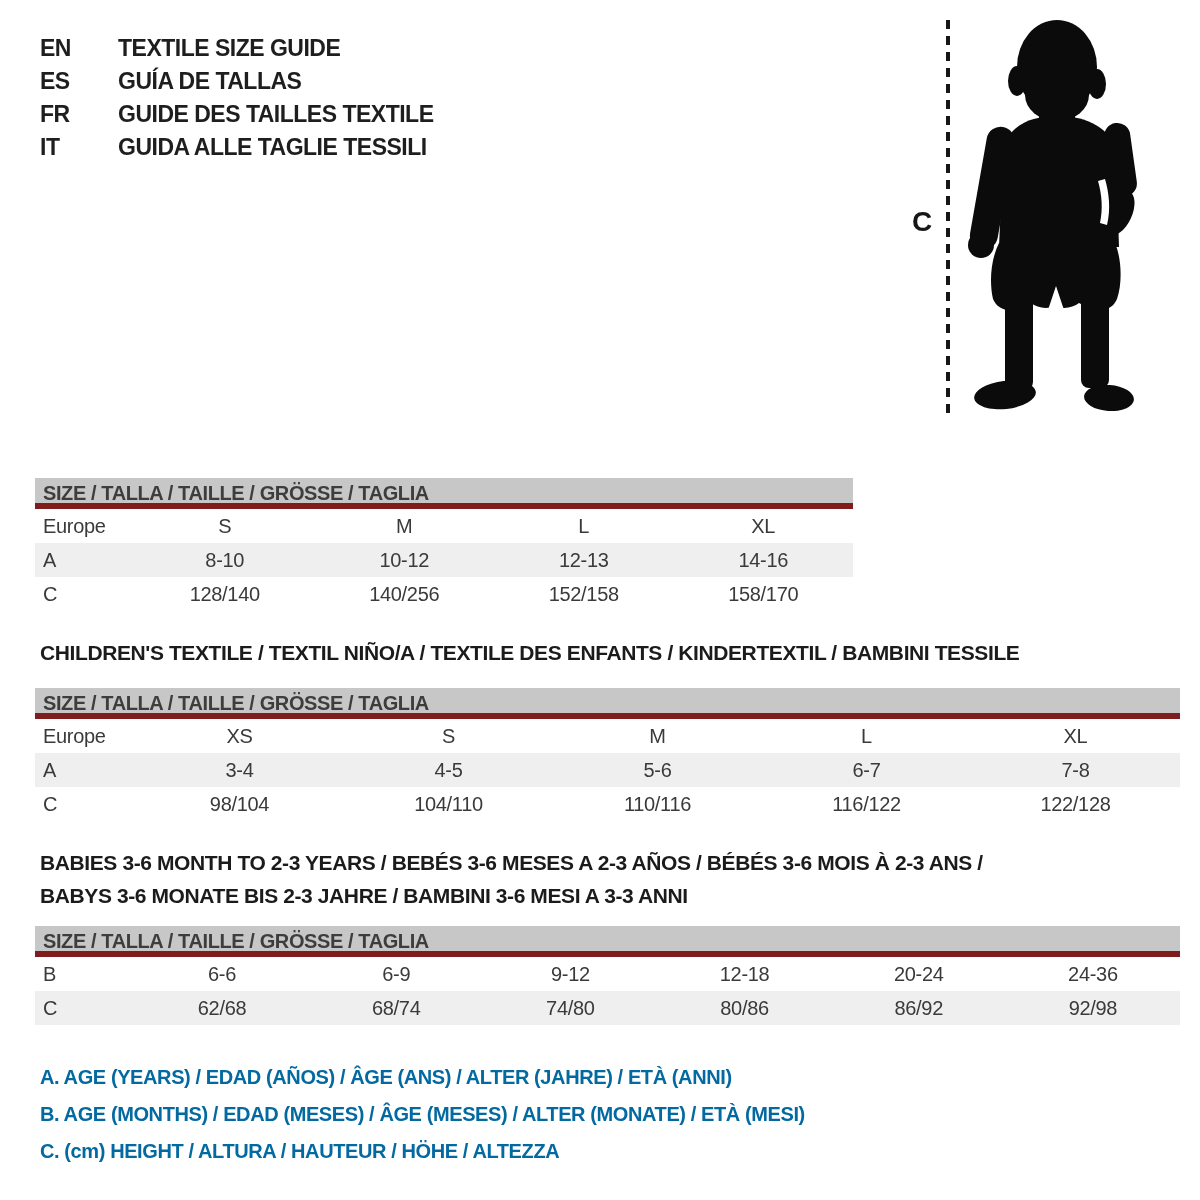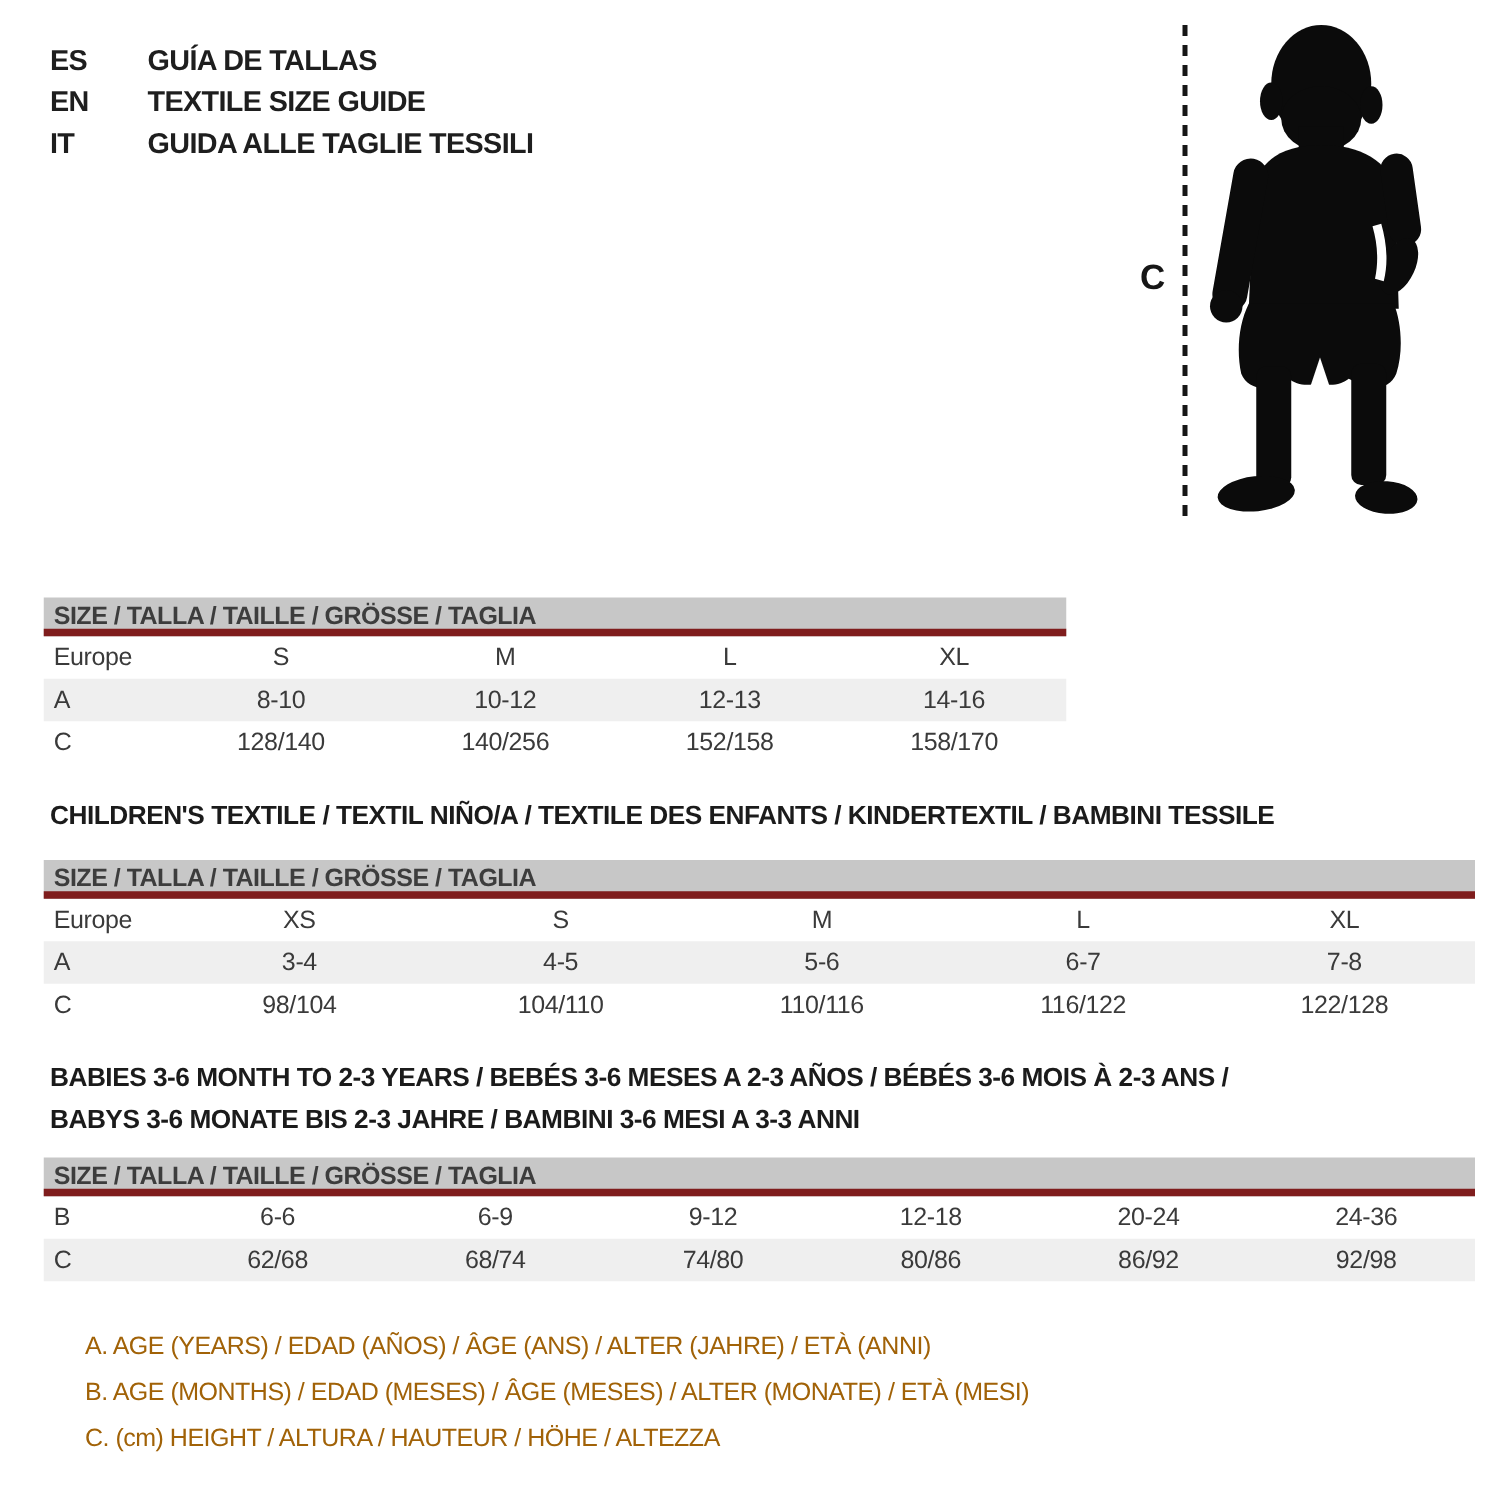--- a/index.html
+++ b/index.html
@@ -43,51 +43,55 @@
   }
 
   
   .size-table { position: absolute; left: 35px; }
   .table-header {
     height: 31px; line-height: 31px;
     background: #c7c7c7; border-bottom: 6px solid #7f1d1d;
     padding-left: 8px; box-sizing: border-box;
     font-size: 20px; font-weight: bold; color: #3d3d3d; letter-spacing: -0.4px;
   }
-  .t-row { display: flex; height: 34px; align-items: center; }
+  .t-row { display: flex; height: 34px; align-items: center; justify-content: flex-end; }
   .t-row.stripe { background: #efefef; }
   .cell-label {
     width: 100px; padding-left: 8px; box-sizing: border-box;
     font-size: 20px; color: #3a3a3a; letter-spacing: -0.3px;
   }
   .cell {
     flex: 1; text-align: center;
     font-size: 20px; color: #3a3a3a; letter-spacing: -0.3px;
   }
 
   
   .legend-block { position: absolute; left: 40px; top: 1066px; }
   .legend-line {
-    font-size: 20px; font-weight: normal; color: #a16207; letter-spacing: -0.4px;
-    line-height: 23px; margin-bottom: 14px; white-space: nowrap; margin-left: 28px;
+    font-size: 20px; font-weight: bold; color: #0369a1; letter-spacing: -0.4px;
+    line-height: 23px; margin-bottom: 14px; white-space: nowrap;
   }
 </style>
 </head>
 <body>
 
 <div class="canvas">
 
   <div class="lang-block">
     <div class="lang-row">
+      <span class="lang-code">EN</span>
+      <span class="lang-title">TEXTILE SIZE GUIDE</span>
+    </div>
+    <div class="lang-row">
       <span class="lang-code">ES</span>
       <span class="lang-title">GUÍA DE TALLAS</span>
     </div>
     <div class="lang-row">
-      <span class="lang-code">EN</span>
-      <span class="lang-title">TEXTILE SIZE GUIDE</span>
+      <span class="lang-code">FR</span>
+      <span class="lang-title">GUIDE DES TAILLES TEXTILE</span>
     </div>
     <div class="lang-row">
       <span class="lang-code">IT</span>
       <span class="lang-title">GUIDA ALLE TAGLIE TESSILI</span>
     </div>
   </div>
 
   <div class="measure-line"></div>
   <div class="measure-label">C</div>
   <svg class="silhouette" viewBox="0 0 180 405" xmlns="http://www.w3.org/2000/svg">

